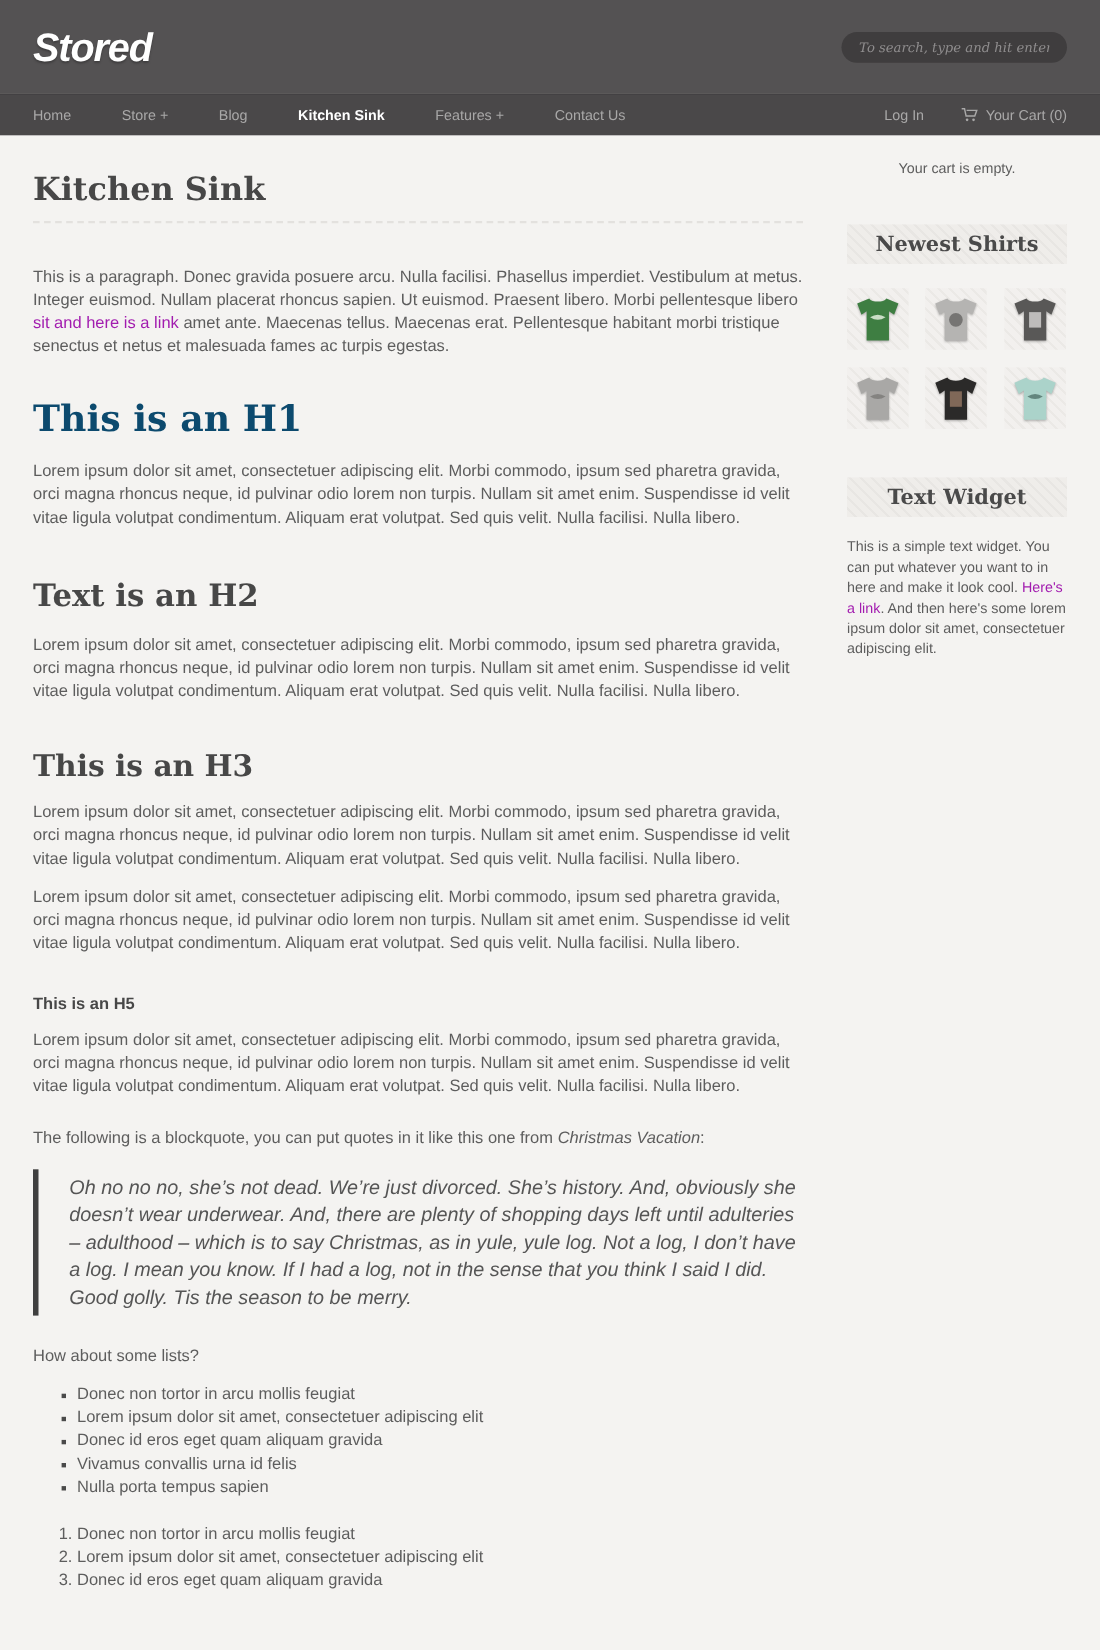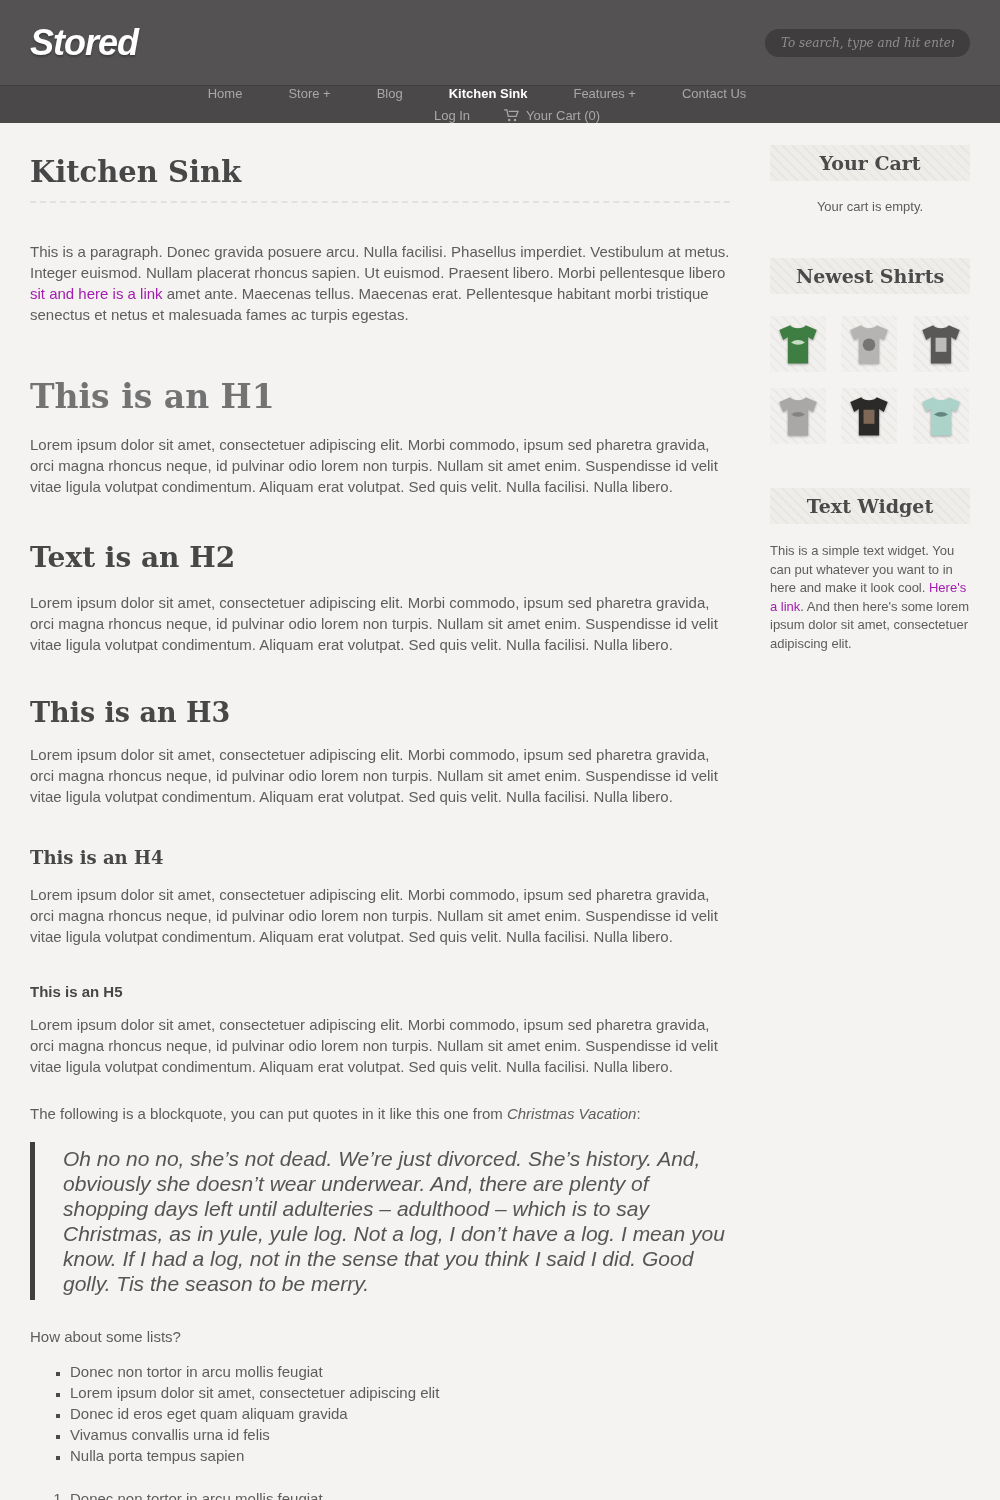--- a/index.html
+++ b/index.html
@@ -48,21 +48,20 @@
 
   
   .nav-bar {
     background:#4a4849;
     height:38px;
     display:flex;
     align-items:center;
     justify-content:space-between;
     padding:0 30px;
     border-top:1px solid #403e3f;
-    flex-direction:column;
   }
   .nav-left, .nav-right { display:flex; align-items:center; }
   .nav-item {
     color:#a9a8a8;
     font-size:13px;
     margin-right:46px;
     cursor:pointer;
     white-space:nowrap;
   }
   .nav-item.active { color:#ffffff; font-weight:bold; }
@@ -86,34 +85,34 @@
     font-size:29px;
     font-weight:bold;
     color:#474747;
     margin:10px 0 12px 0;
   }
   .title-rule { border:none; border-top:2px dashed #e3e1de; margin:0 0 38px 0; }
 
   p.body-text { font-size:15px; line-height:21px; margin-bottom:14px; }
   a.text-link { color:#a21caf; text-decoration:none;text-align:center; }
 
-  h1.sec { font-family:"DejaVu Serif", serif; font-size:33px; color:#737373; margin:52px 0 18px; }
+  h1.sec { font-family:"DejaVu Serif", serif; font-size:33px; color:#0c4a6e; margin:36px 0 18px; }
   h2.sec { font-family:"DejaVu Serif", serif; font-size:28px; color:#474747; margin:44px 0 18px; }
   h3.sec { font-family:"DejaVu Serif", serif; font-size:27px; color:#474747; margin:42px 0 16px; }
   h4.sec { font-family:"DejaVu Serif", serif; font-size:18px; color:#474747; margin:40px 0 16px; }
   h5.sec { font-family:"Liberation Sans", sans-serif; font-size:15px; color:#474747; margin:36px 0 14px; }
 
   .bq-intro { font-size:15px; line-height:21px; margin:26px 0 18px; }
   .bq-intro .movie { font-style:italic; }
   blockquote.quote {
     border-left:5px solid #3f3f3f;
     margin:0 0 28px 0;
     padding:4px 0 4px 28px;
     font-style:italic;
-    font-size:21px;
+    font-size:18px;
     line-height:25px;
     color:#555555;
   }
 
   .lists-intro { font-size:15px; margin:0 0 16px; }
   ul.demo-list, ol.demo-list {
     margin:0 0 22px 0;
     padding-left:40px;
     font-size:15px;
     line-height:21px;
@@ -192,21 +191,20 @@
 
     <p class="body-text"><span>This is a paragraph. Donec gravida posuere arcu. Nulla facilisi. Phasellus imperdiet. Vestibulum at metus. Integer euismod. Nullam placerat rhoncus sapien. Ut euismod. Praesent libero. Morbi pellentesque libero </span><a href="#" class="text-link">sit and here is a link</a><span> amet ante. Maecenas tellus. Maecenas erat. Pellentesque habitant morbi tristique senectus et netus et malesuada fames ac turpis egestas.</span></p>
 
     <div id="sections">
         <h1 class="sec">This is an H1</h1>
         <p class="body-text">Lorem ipsum dolor sit amet, consectetuer adipiscing elit. Morbi commodo, ipsum sed pharetra gravida, orci magna rhoncus neque, id pulvinar odio lorem non turpis. Nullam sit amet enim. Suspendisse id velit vitae ligula volutpat condimentum. Aliquam erat volutpat. Sed quis velit. Nulla facilisi. Nulla libero.</p>
         <h2 class="sec">Text is an H2</h2>
         <p class="body-text">Lorem ipsum dolor sit amet, consectetuer adipiscing elit. Morbi commodo, ipsum sed pharetra gravida, orci magna rhoncus neque, id pulvinar odio lorem non turpis. Nullam sit amet enim. Suspendisse id velit vitae ligula volutpat condimentum. Aliquam erat volutpat. Sed quis velit. Nulla facilisi. Nulla libero.</p>
         <h3 class="sec">This is an H3</h3>
         <p class="body-text">Lorem ipsum dolor sit amet, consectetuer adipiscing elit. Morbi commodo, ipsum sed pharetra gravida, orci magna rhoncus neque, id pulvinar odio lorem non turpis. Nullam sit amet enim. Suspendisse id velit vitae ligula volutpat condimentum. Aliquam erat volutpat. Sed quis velit. Nulla facilisi. Nulla libero.</p>
-        <h4 class="sec">This is an H4</h4>
         <p class="body-text">Lorem ipsum dolor sit amet, consectetuer adipiscing elit. Morbi commodo, ipsum sed pharetra gravida, orci magna rhoncus neque, id pulvinar odio lorem non turpis. Nullam sit amet enim. Suspendisse id velit vitae ligula volutpat condimentum. Aliquam erat volutpat. Sed quis velit. Nulla facilisi. Nulla libero.</p>
         <h5 class="sec">This is an H5</h5>
         <p class="body-text">Lorem ipsum dolor sit amet, consectetuer adipiscing elit. Morbi commodo, ipsum sed pharetra gravida, orci magna rhoncus neque, id pulvinar odio lorem non turpis. Nullam sit amet enim. Suspendisse id velit vitae ligula volutpat condimentum. Aliquam erat volutpat. Sed quis velit. Nulla facilisi. Nulla libero.</p>
       </div>
 
     <p class="bq-intro"><span>The following is a blockquote, you can put quotes in it like this one from </span><span class="movie">Christmas Vacation</span><span>:</span></p>
 
     <blockquote class="quote">Oh no no no, she’s not dead. We’re just divorced. She’s history. And, obviously she doesn’t wear underwear. And, there are plenty of shopping days left until adulteries – adulthood – which is to say Christmas, as in yule, yule log. Not a log, I don’t have a log. I mean you know. If I had a log, not in the sense that you think I said I did. Good golly. Tis the season to be merry.</blockquote>
 
     <p class="lists-intro">How about some lists?</p>
@@ -220,21 +218,20 @@
     <ol class="demo-list" id="ol-list">
         <li>Donec non tortor in arcu mollis feugiat</li>
         <li>Lorem ipsum dolor sit amet, consectetuer adipiscing elit</li>
         <li>Donec id eros eget quam aliquam gravida</li>
       </ol>
   </main>
 
   <aside class="sidebar-col">
 
     <section class="widget">
-      <div class="widget-title">Your Cart</div>
       <div class="cart-empty">Your cart is empty.</div>
     </section>
 
     <section class="widget">
       <div class="widget-title">Newest Shirts</div>
       <div class="shirts-grid" id="shirts-grid">
           <div class="shirt-cell">
             <svg viewBox="0 0 64 64">
               <path d="M22 8 C25 13 39 13 42 8 L56 14 L51 27 L45 23 L45 57 L19 57 L19 23 L13 27 L8 14 Z" fill="#3e7e42"></path>
               <path d="M23 30 Q32 24 41 30 Q32 36 23 30 Z" fill="#d8e8d4" opacity="0.9"></path>

